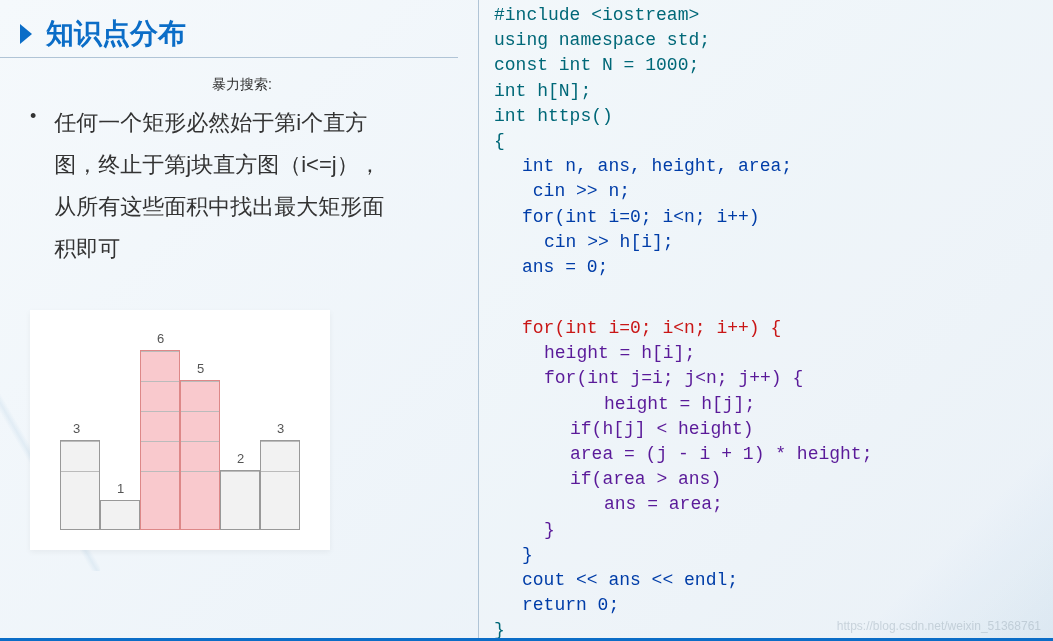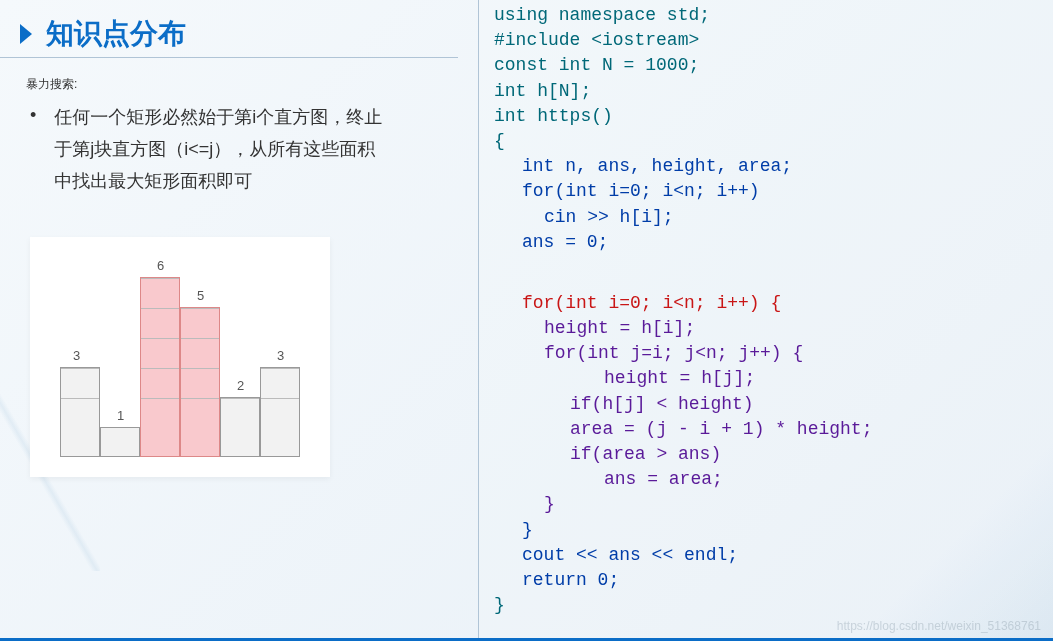--- a/index.html
+++ b/index.html
@@ -78,38 +78,39 @@
       border-bottom: 10px solid transparent;
       border-left: 12px solid #0b6dc7;
     }
     .title {
       color: #0b6dc7;
       font-size: 28px;
       font-weight: 600;
     }
     .subtitle {
       color: #333;
-      font-size: 12px;
+      font-size: 14px;
       margin: 8px 0 8px 6px;
+      text-align: center;
     }
     .bullet-row {
       display: flex;
       align-items: flex-start;
       margin-left: 10px;
     }
     .bullet {
       margin-right: 18px;
       color: #333;
       font-size: 18px;
       line-height: 28px;
     }
     .bullet-text {
       color: #333;
-      font-size: 18px;
-      line-height: 32px;
+      font-size: 22px;
+      line-height: 42px;
       max-width: 330px;
     }
     .chart-box {
       margin-top: 40px;
       margin-left: 10px;
       background: #fff;
       width: 300px;
       height: 240px;
       position: relative;
       box-shadow: 0 2px 6px rgba(0,0,0,0.05);
@@ -228,27 +229,28 @@
         <div class="bar b5" style="height:90px">
           <div class="seg"></div>
             <div class="seg"></div>
           <span class="bar-label">3</span>
         </div>
       </div>
     </div>
   </div>
 
   <div class="right">
+    <div class="code-line c-teal">#include &lt;iostream&gt;</div>
     <div class="code-line c-teal">using namespace std;</div>
-    <div class="code-line c-teal">#include &lt;iostream&gt;</div>
     <div class="code-line c-teal">const int N = 1000;</div>
     <div class="code-line c-teal">int h[N];</div>
     <div class="code-line c-teal">int https()</div>
     <div class="code-line c-teal">{</div>
     <div class="code-line c-blue indent1">int n, ans, height, area;</div>
+    <div class="code-line c-blue indent1"> cin &gt;&gt; n;</div>
     <div class="code-line c-blue indent1">for(int i=0; i&lt;n; i++)</div>
     <div class="code-line c-blue indent2">cin &gt;&gt; h[i];</div>
     <div class="code-line c-blue indent1">ans = 0;</div>
     <div class="code-line c-red indent1">for(int i=0; i&lt;n; i++) {</div>
     <div class="code-line c-purple indent2">height = h[i];</div>
     <div class="code-line c-purple indent2">for(int j=i; j&lt;n; j++) {</div>
     <div class="code-line c-purple indent4">height = h[j];</div>
     <div class="code-line c-purple indent3">if(h[j] &lt; height)</div>
     <div class="code-line c-purple indent3">area = (j - i + 1) * height;</div>
     <div class="code-line c-purple indent3">if(area &gt; ans)</div>

